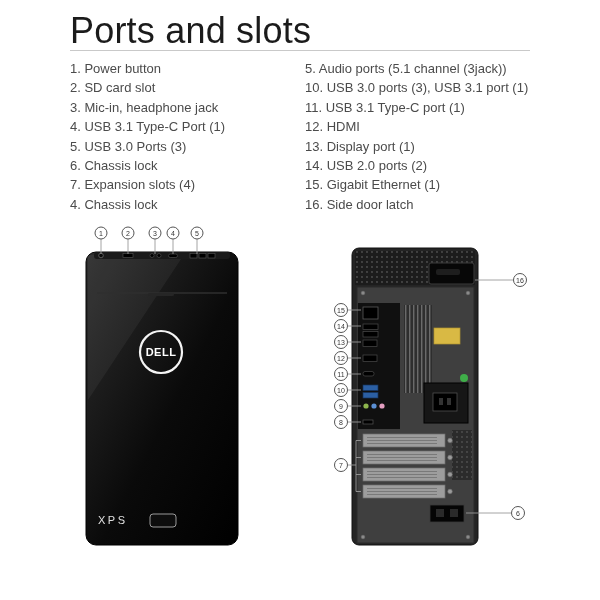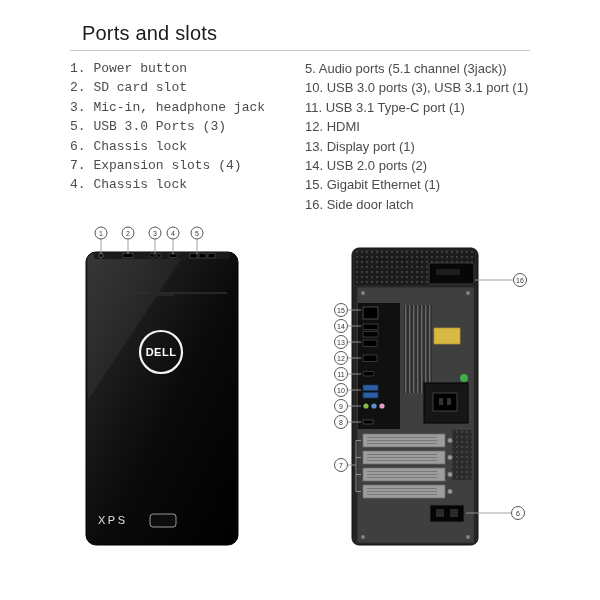--- a/index.html
+++ b/index.html
@@ -1,41 +1,42 @@
 <!DOCTYPE html>
 <html><head>
 <meta charset="utf-8">
 <style>
   html,body{margin:0;padding:0;background:#fff;}
   body{width:600px;height:600px;font-family:"Liberation Sans", sans-serif;}
   .page{position:relative;width:600px;height:600px;background:#fff;overflow:hidden;}
-  .page-title{position:absolute;left:70px;top:10px;margin:12px;font-size:20px;font-weight:400;color:#1b1b1b;letter-spacing:0.2px;}
+  .page-title{position:absolute;left:70px;top:10px;margin:0;font-size:36px;font-weight:400;color:#1b1b1b;letter-spacing:0.2px;}
   .title-rule{position:absolute;left:70px;top:50px;width:460px;margin:0;border:none;border-top:1px solid #c9c9c9;}
   .lists{position:absolute;left:70px;top:59px;width:470px;display:flex;}
   .col{list-style:none;margin:0;padding:0;font-size:13px;line-height:19.4px;color:#4b4b4b;}
-  .col-left{width:235px;font-family:Liberation Mono, monospace;}
+  .col-left{width:235px;}
   .col-right{width:235px;}
   .diagram{position:absolute;left:0;top:225px;width:600px;height:375px;}
   .callout-line{stroke:#9a9a9a;stroke-width:0.9;fill:none;}
   .callout-circle{fill:#ffffff;stroke:#555555;stroke-width:1;}
   .callout-num{font-family:"Liberation Sans",sans-serif;font-size:7px;fill:#333333;text-anchor:middle;}
 </style>
 </head>
 <body>
 
 <div class="page">
 
   <h1 class="page-title">Ports and slots</h1>
   <hr class="title-rule">
 
   <div class="lists">
     <ul class="col col-left">
       <li>1. Power button</li>
       <li>2. SD card slot</li>
       <li>3. Mic-in, headphone jack</li>
+      <li>4. USB 3.1 Type-C Port (1)</li>
       <li>5. USB 3.0 Ports (3)</li>
       <li>6. Chassis lock</li>
       <li>7. Expansion slots (4)</li>
       <li>4. Chassis lock</li>
     </ul>
     <ul class="col col-right">
       <li>5. Audio ports (5.1 channel (3jack))</li>
       <li>10. USB 3.0 ports (3), USB 3.1 port (1)</li>
       <li>11. USB 3.1 Type-C port (1)</li>
       <li>12. HDMI</li>

